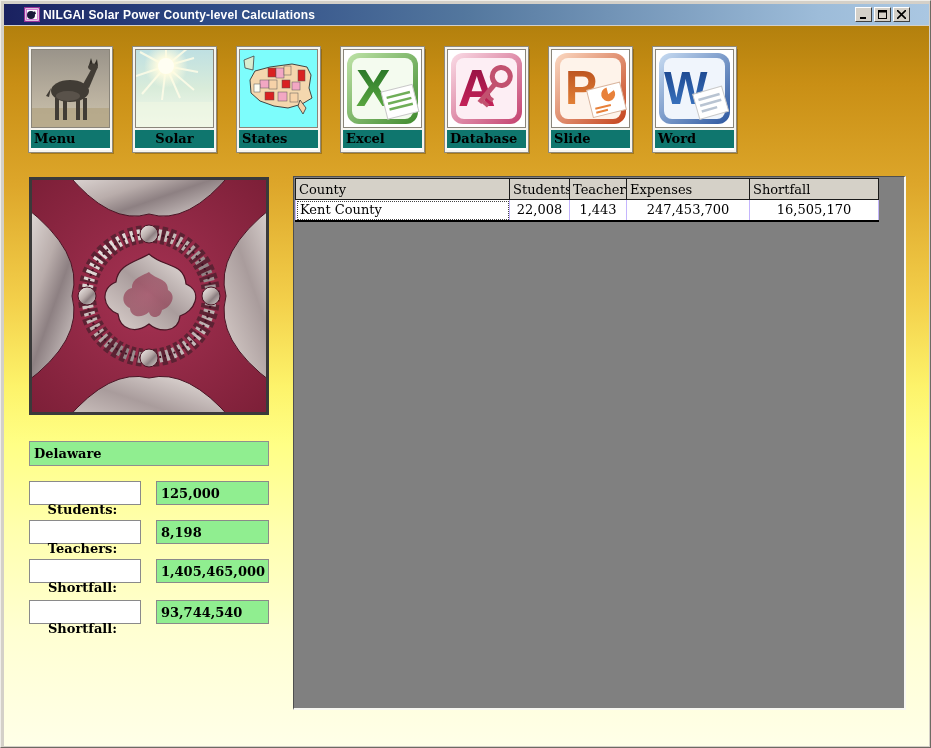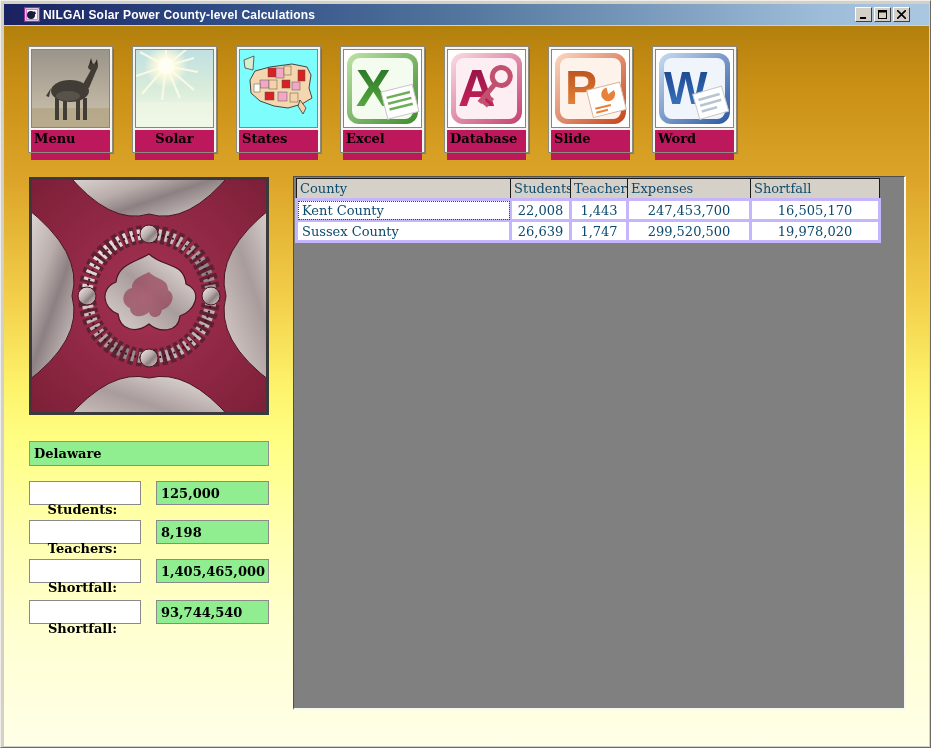--- a/index.html
+++ b/index.html
@@ -38,21 +38,21 @@
   
   .tb-btn{
     position:absolute;top:21px;width:83px;height:105px;
     border:2px solid #f6f4ee;outline:1px solid #8f8a7e;
     box-shadow:2px 2px 0 rgba(110,75,5,.45);
     background:#fff;cursor:pointer;
   }
   .tb-img{height:79px;width:100%;border:1px solid #8a857a;overflow:hidden;background:#fff;}
   .tb-img svg{display:block;width:100%;height:100%;}
   .tb-label{
-    height:32px;border-top:2px solid #f6f4ee;background:#be185d;
+    height:20px;border-top:2px solid #f6f4ee;background:#0f766e;
     font:bold 13px "DejaVu Serif",serif;color:#000;
     padding:1px 0 0 3px;line-height:16px;
   }
   .tb-label.center{text-align:center;padding-left:0;}
   
   .fractal{
     position:absolute;left:25px;top:151px;width:240px;height:238px;
     border:3px solid #3a3a3a;background:#8c2440;
   }
   .fractal svg{display:block;width:234px;height:232px;}
@@ -78,29 +78,29 @@
   
   .panel{
     position:absolute;left:289px;top:150px;width:613px;height:534px;
     background:#808080;
     border-left:1px solid #4f4f4f;border-top:1px solid #4f4f4f;
     border-right:2px solid #f8f8f2;border-bottom:2px solid #f8f8f2;
   }
   table.county{
     position:absolute;left:1px;top:1px;width:583px;
     border-collapse:collapse;table-layout:fixed;
-    font:13px "DejaVu Serif",serif;color:#0c4a6e;
+    font:13px "DejaVu Serif",serif;color:#000000;
     border-bottom:2px solid #000;
   }
   table.county th{
     background:#d5d1c8;font-weight:normal;text-align:left;
     border:1px solid #1a1a1a;height:21px;padding:0 3px;overflow:hidden;white-space:nowrap;
   }
   table.county td{
-    background:#fff;border:3px solid #c4b5fd;height:21px;
+    background:#fff;border:1px solid #c4b5fd;height:21px;
     padding:0 4px;overflow:hidden;white-space:nowrap;
   }
   table.county td.num{text-align:center;}
   td.focused{outline:1px dotted #444;outline-offset:-2px;}
   col.c0{width:214px}col.c1{width:60px}col.c2{width:57px}col.c3{width:123px}col.c4{width:129px}
 </style>
 </head>
 <body>
 
 <div class="window">
@@ -400,25 +400,18 @@
           </tr>
         </thead>
         <tbody>
           <tr>
             <td class="focused">Kent County</td>
             <td class="num">22,008</td>
             <td class="num">1,443</td>
             <td class="num">247,453,700</td>
             <td class="num">16,505,170</td>
           </tr>
-          <tr>
-            <td>Sussex County</td>
-            <td class="num">26,639</td>
-            <td class="num">1,747</td>
-            <td class="num">299,520,500</td>
-            <td class="num">19,978,020</td>
-          </tr>
         </tbody>
       </table>
     </div>
 
   </div>
 </div>
 
 </body></html>

